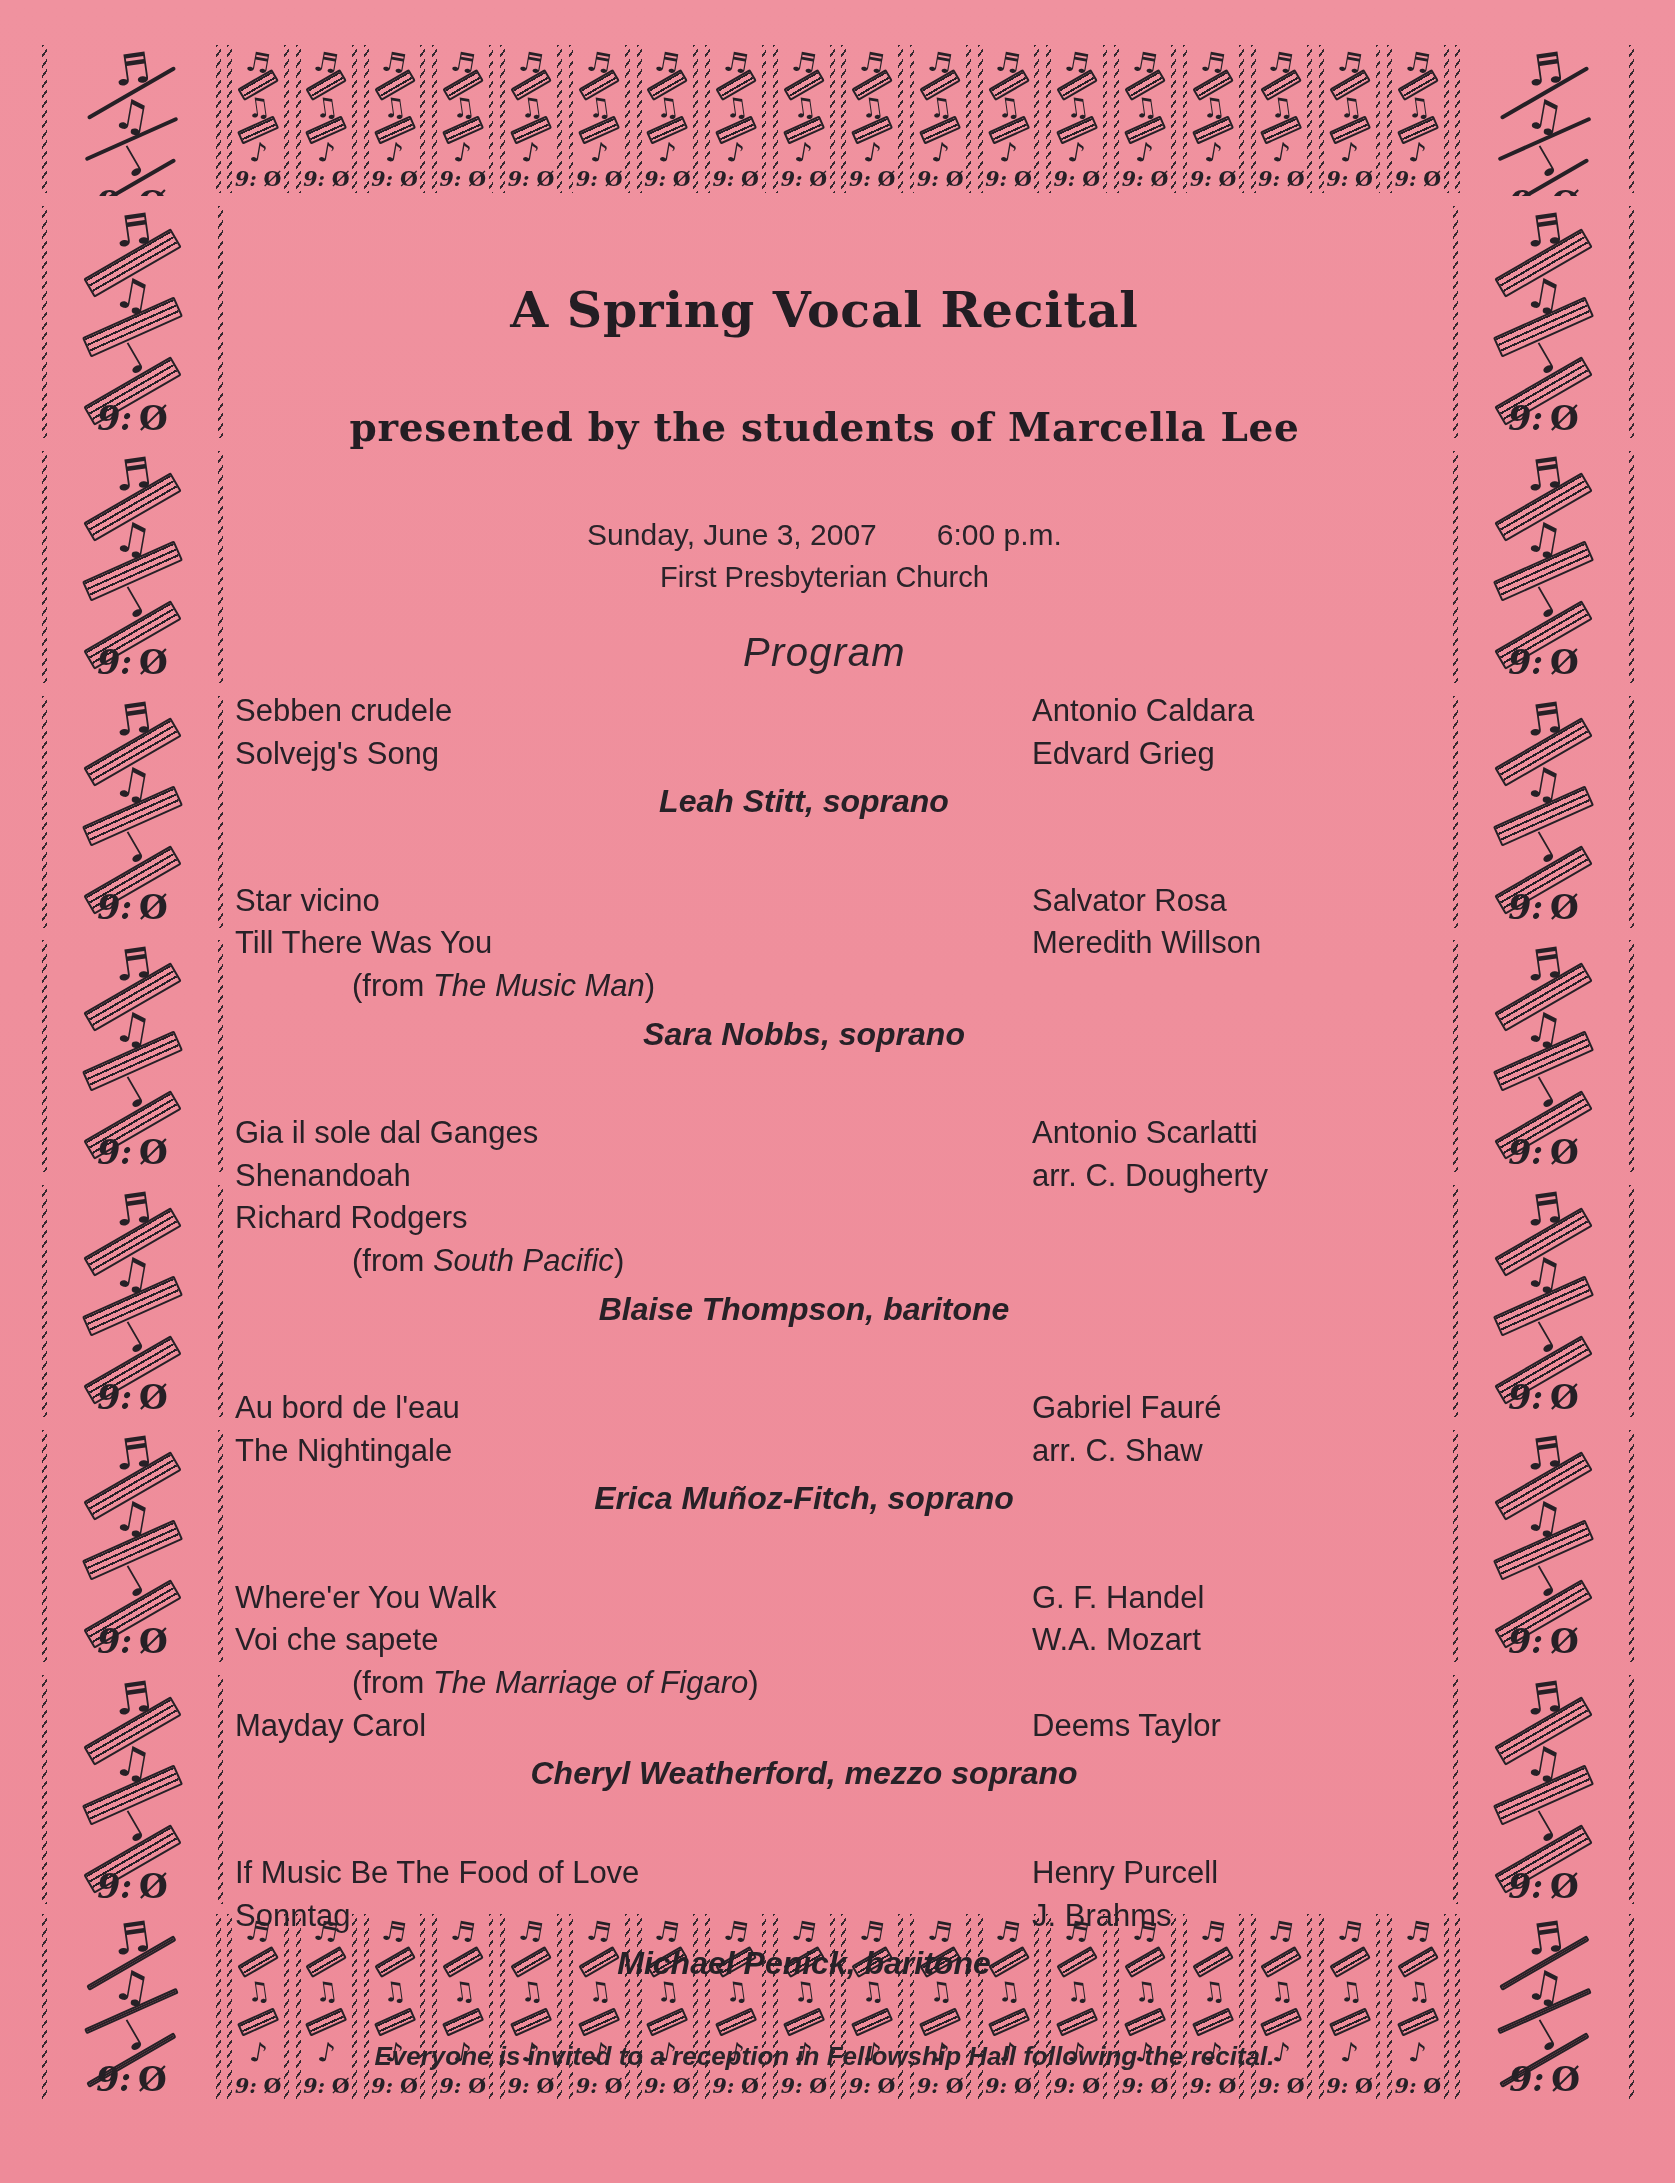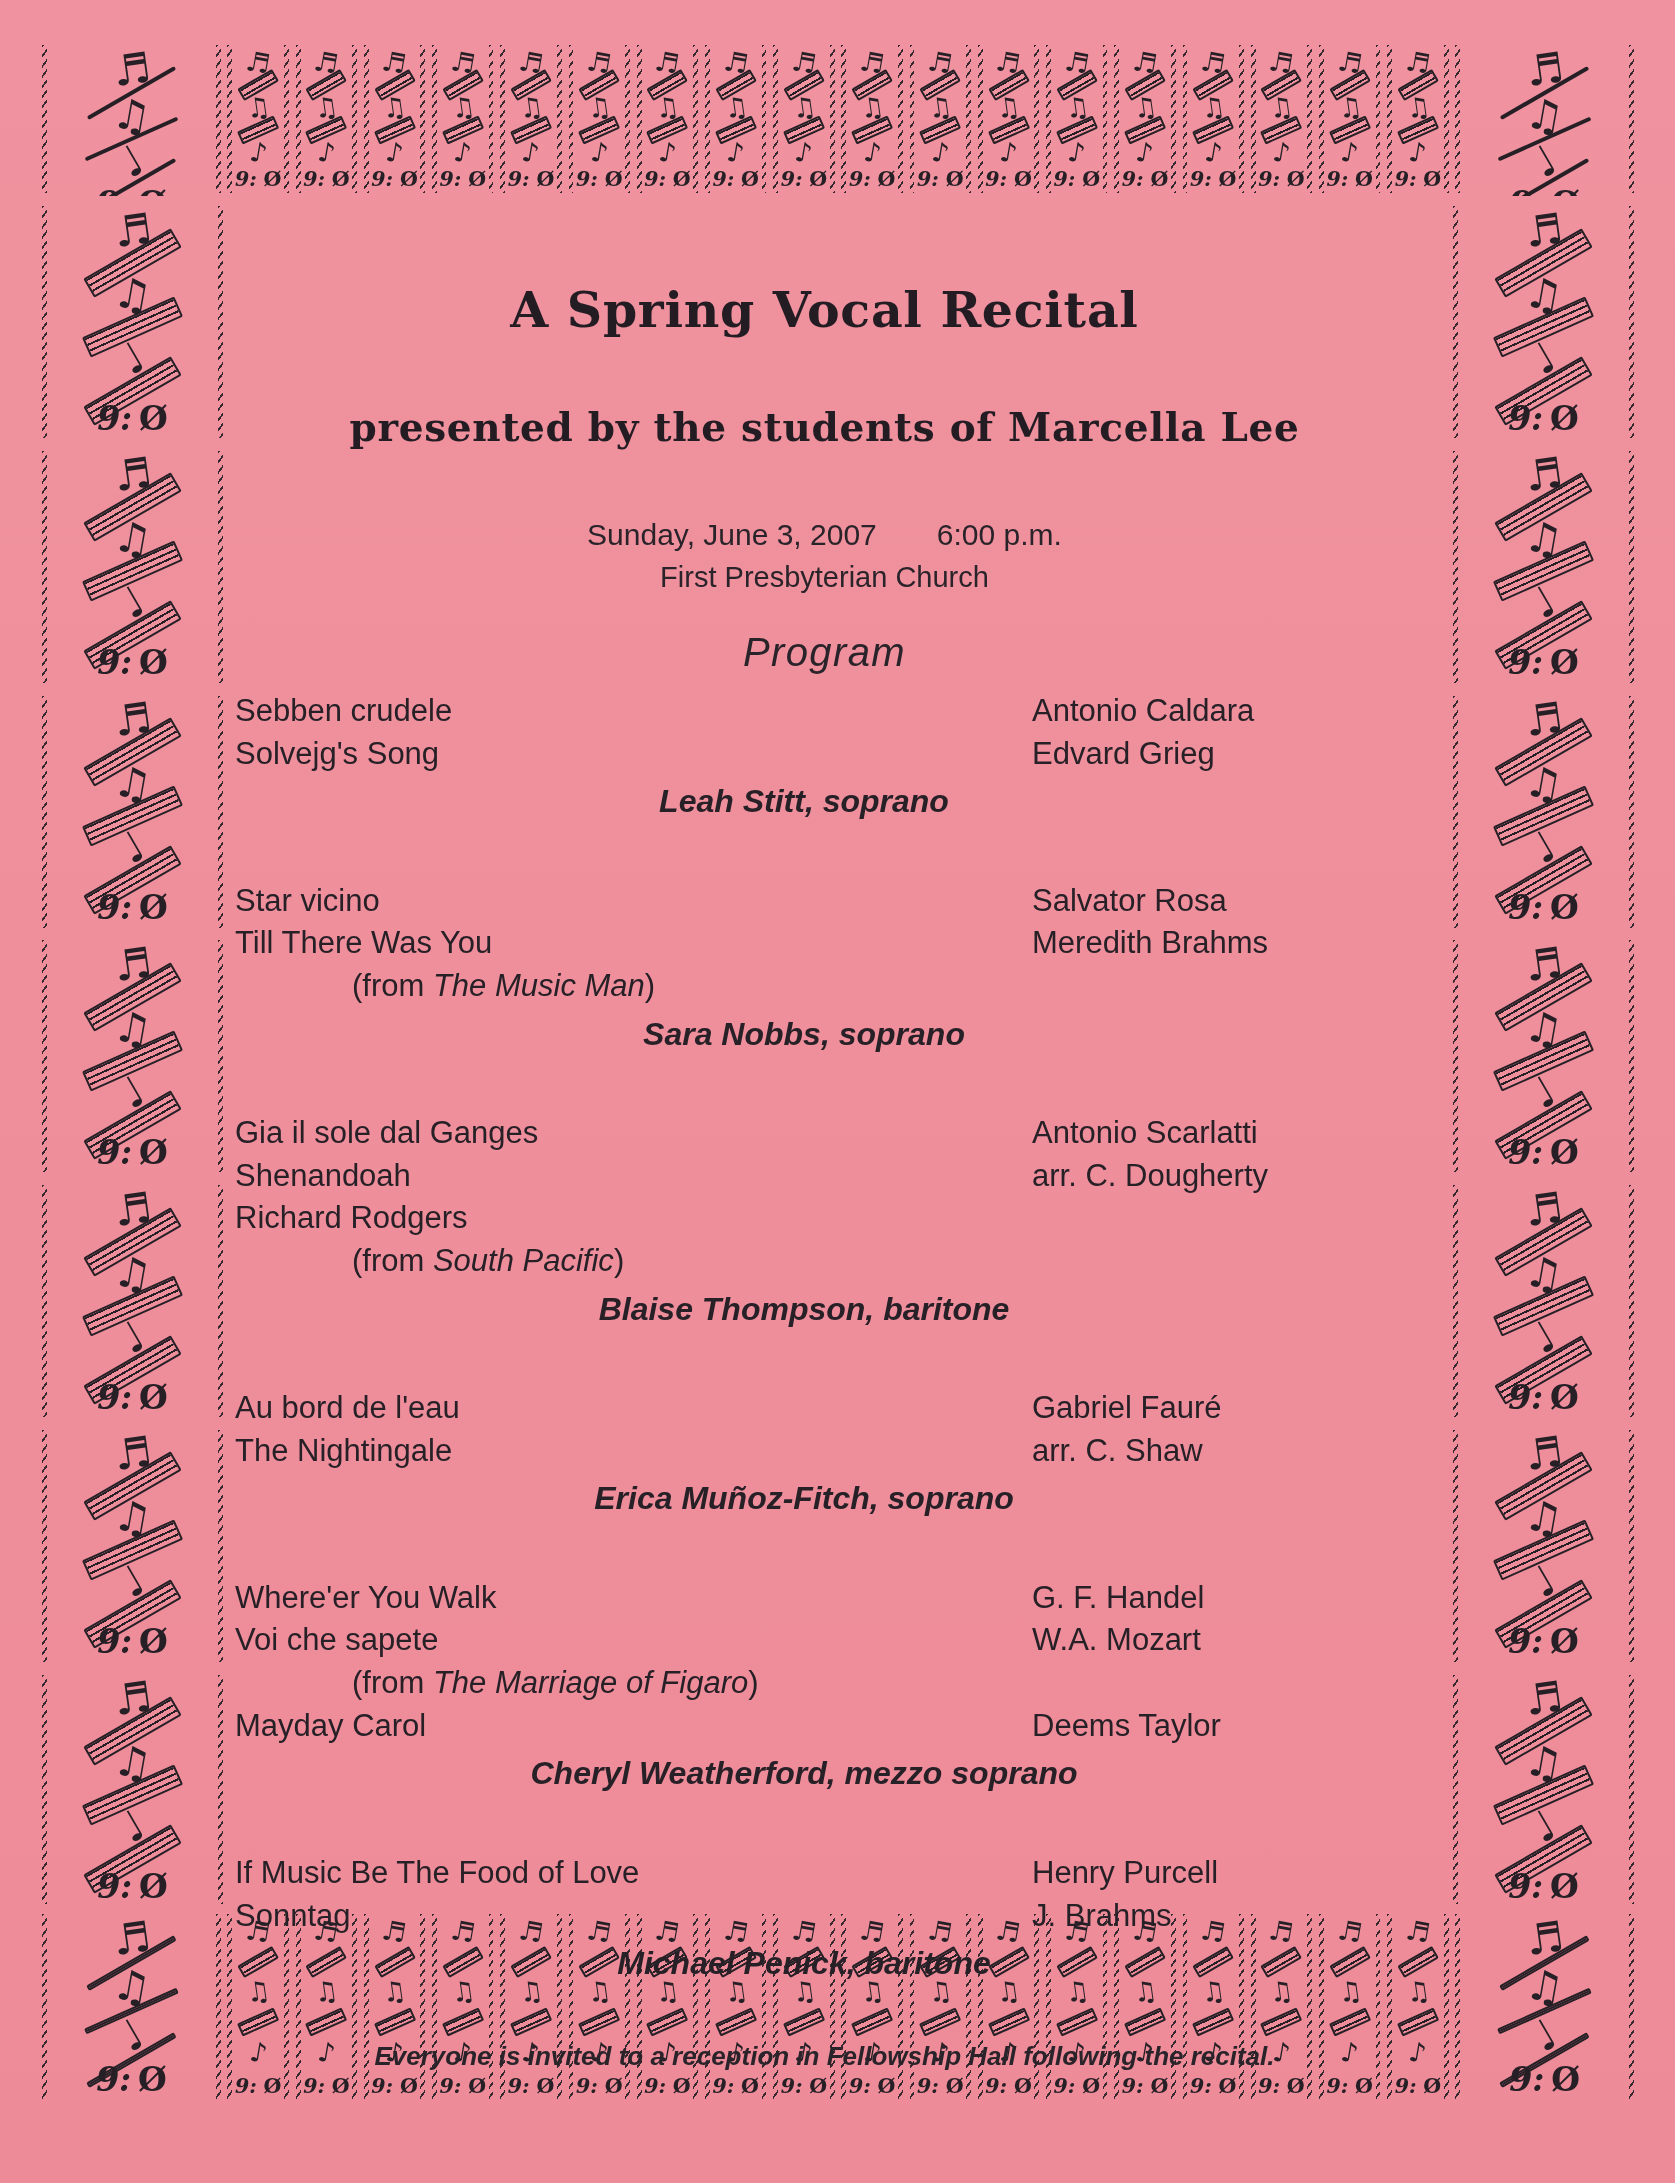--- a/index.html
+++ b/index.html
@@ -728,21 +728,21 @@
           </div>
           <div class="performer-row">Leah Stitt, soprano</div>
         </div>
         <div class="group">
           <div class="song-row">
             <span class="song-title">Star vicino</span>
             <span class="song-composer">Salvator Rosa</span>
           </div>
           <div class="song-row">
             <span class="song-title">Till There Was You</span>
-            <span class="song-composer">Meredith Brahms</span>
+            <span class="song-composer">Meredith Willson</span>
           </div>
           <div class="from-row"><span>(from </span><em class="work">The Music Man</em><span>)</span></div>
           <div class="performer-row">Sara Nobbs, soprano</div>
         </div>
         <div class="group">
           <div class="song-row">
             <span class="song-title">Gia il sole dal Ganges</span>
             <span class="song-composer">Antonio Scarlatti</span>
           </div>
           <div class="song-row">

